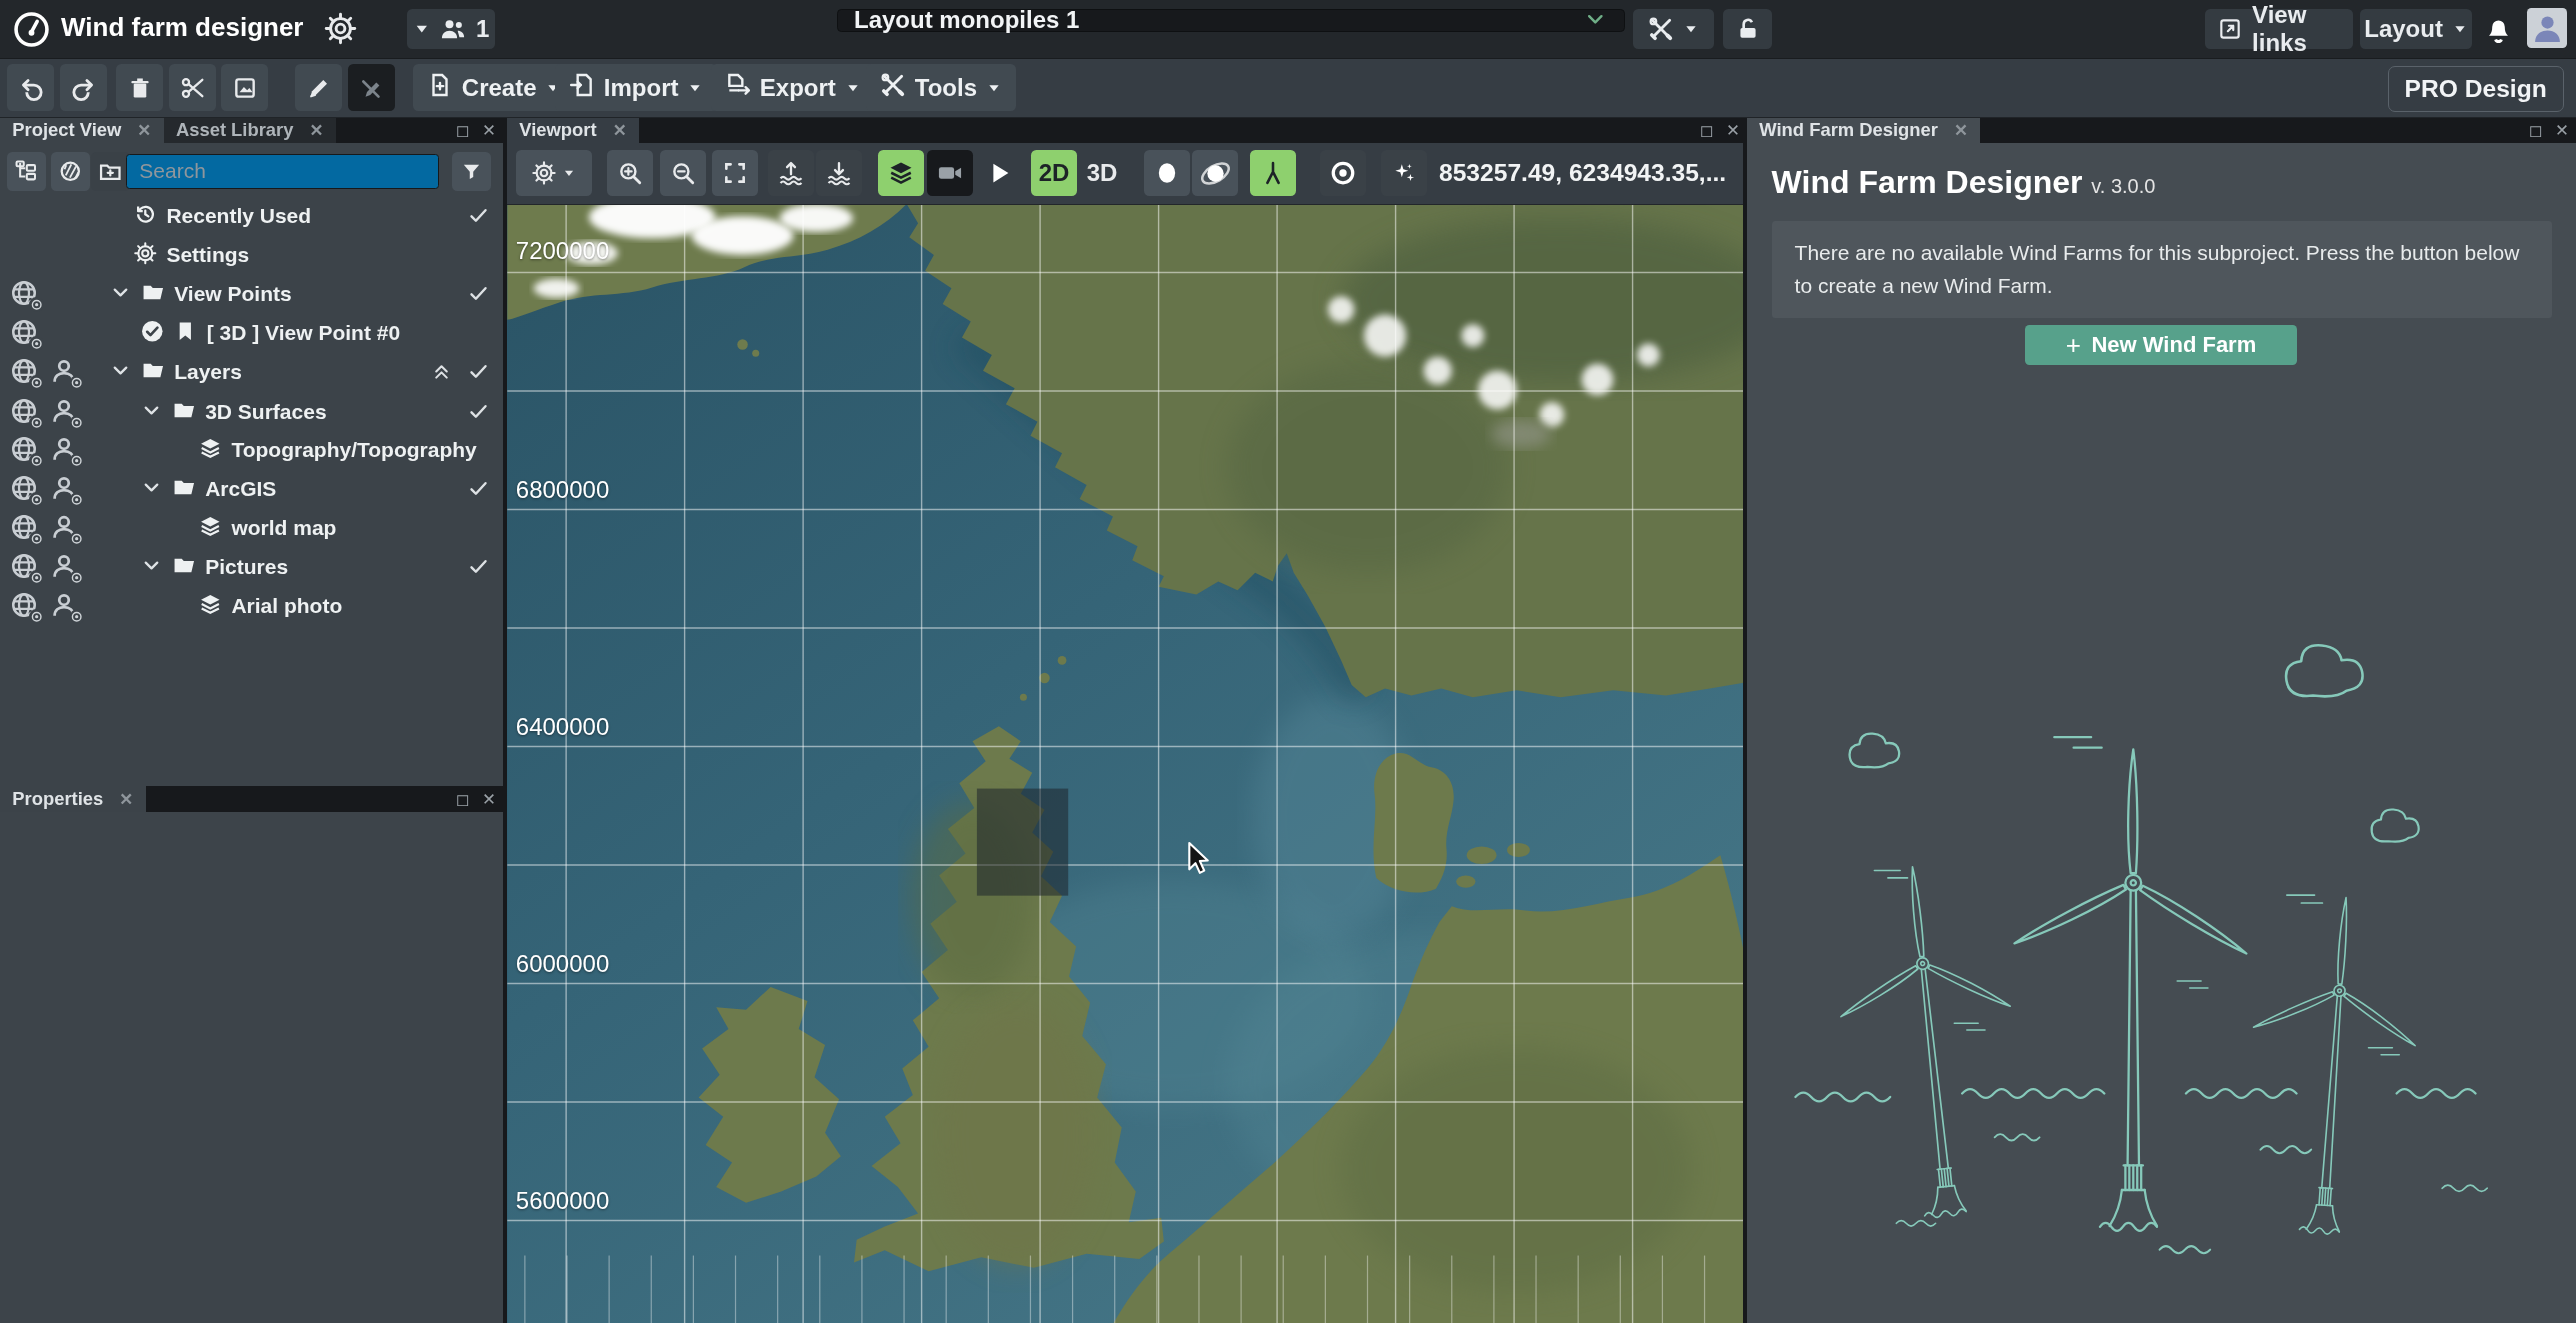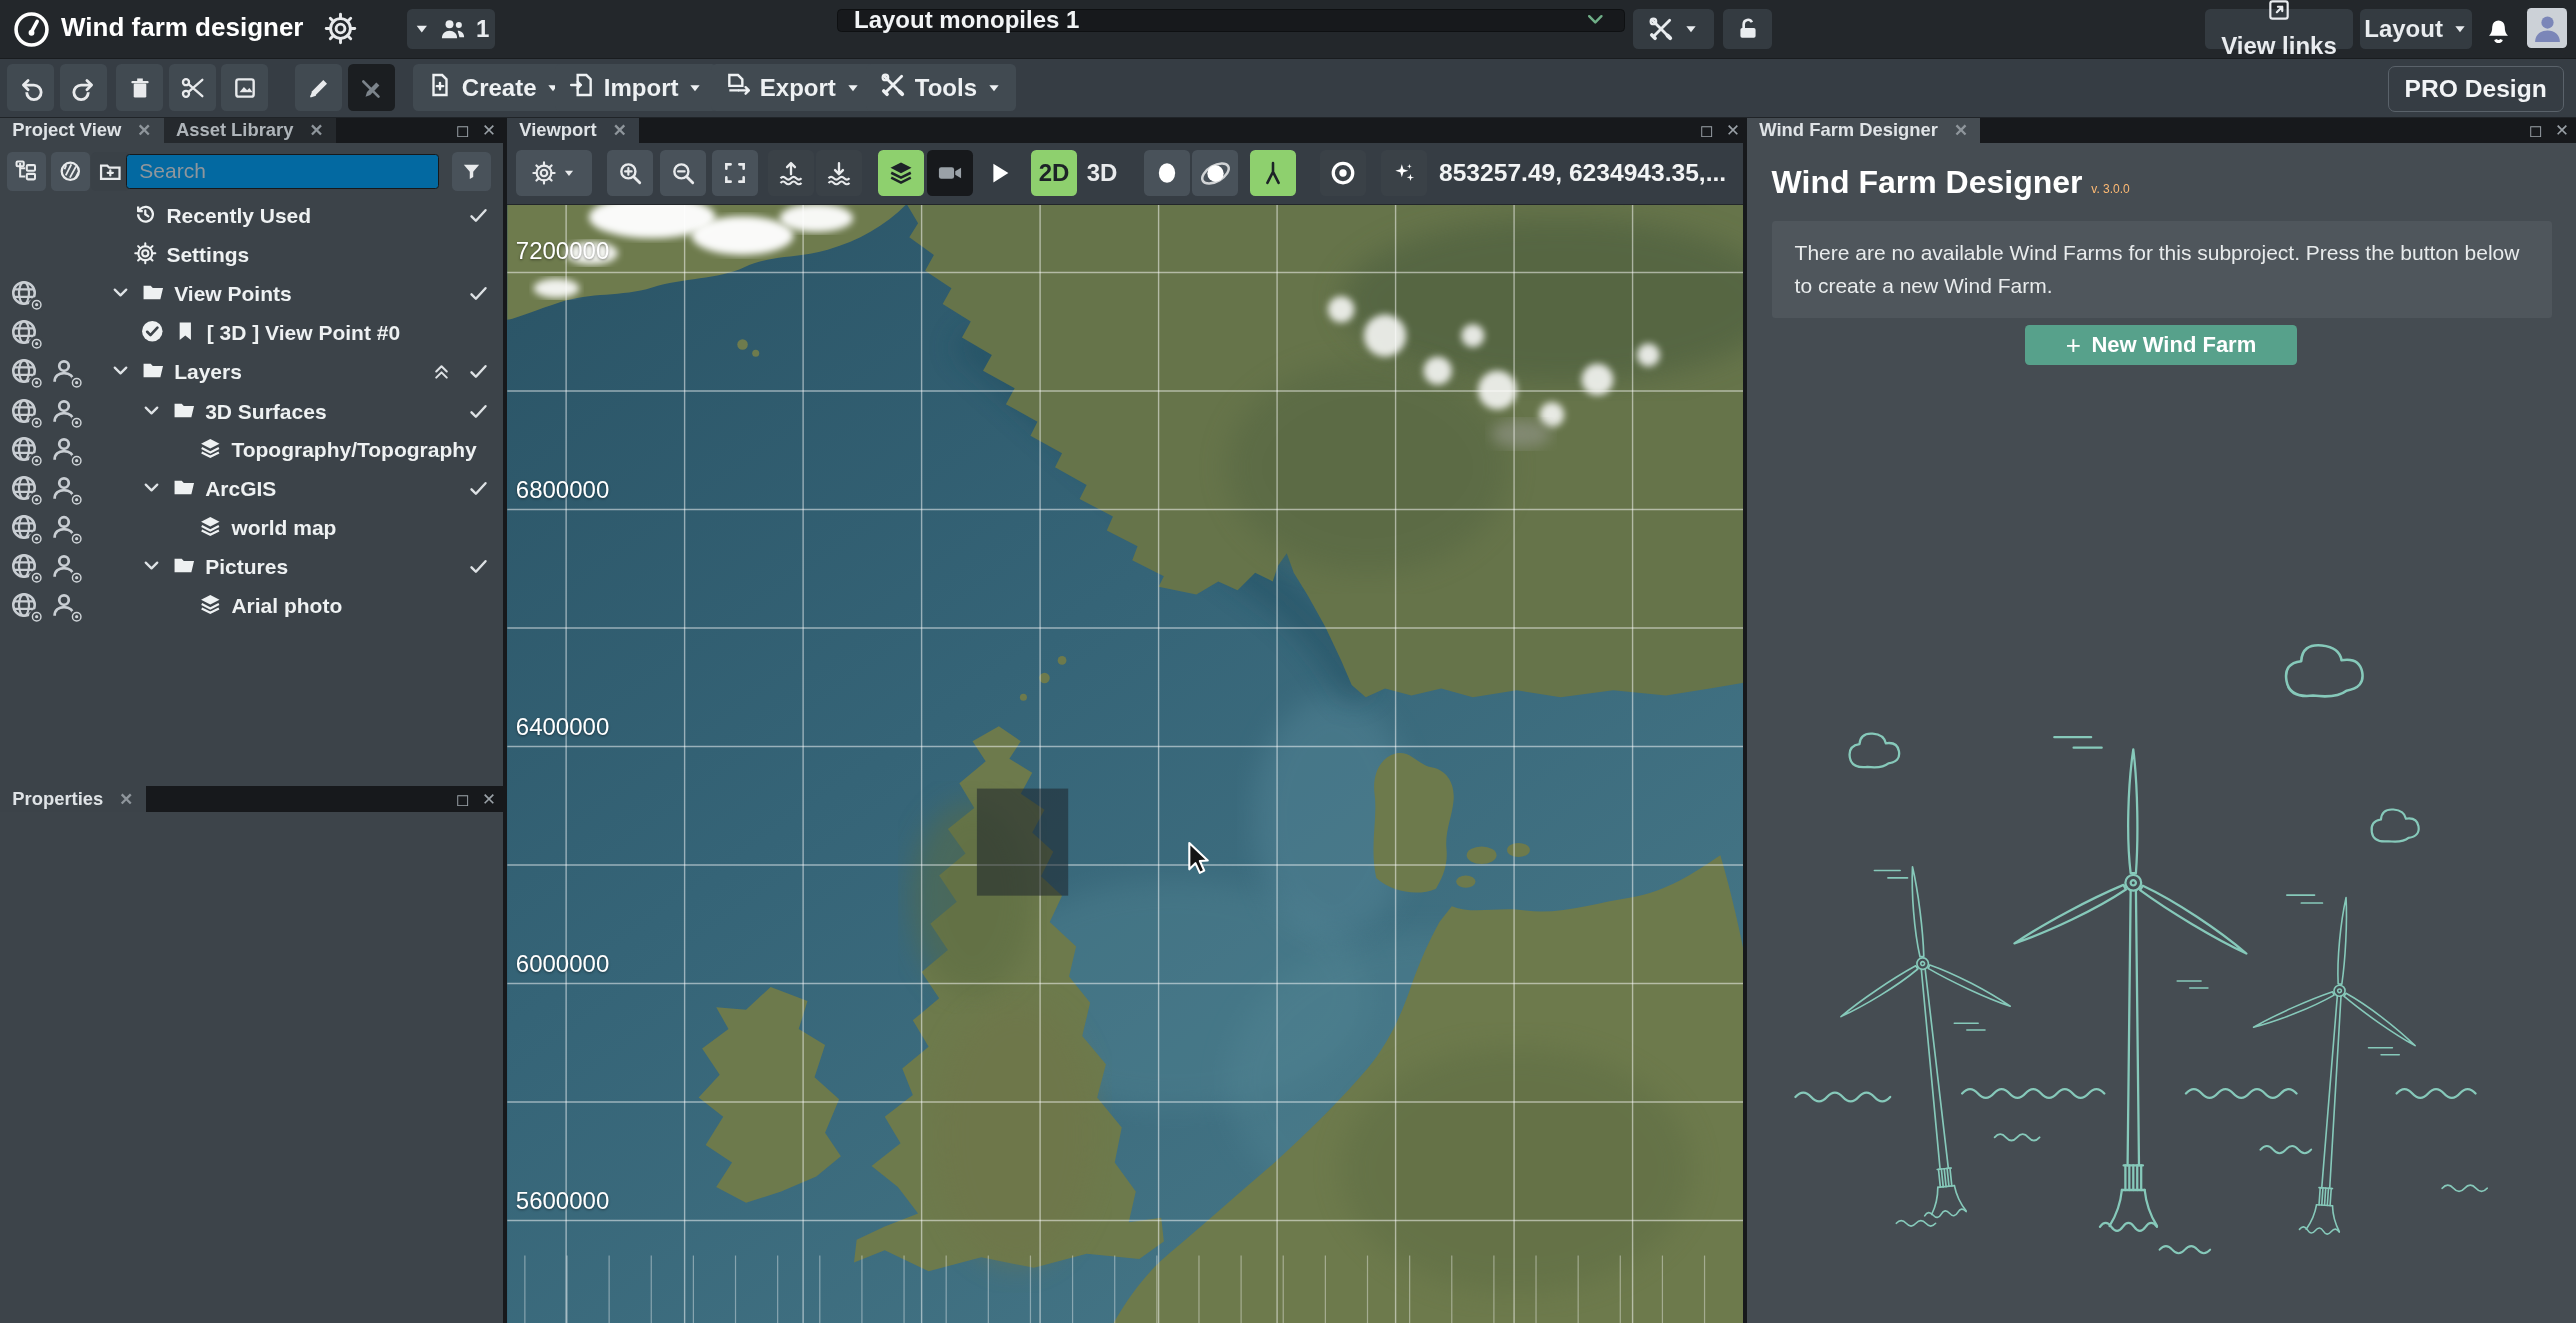--- a/index.html
+++ b/index.html
@@ -40,21 +40,21 @@
   .vbtn.green{background:#8ed06e;color:#1d2327;}
   .vbtn.dark{background:#17191c;color:#9aa1a7;}
   .vbtn.dim{background:#3a4147;}
   .mode{font-size:24px;font-weight:700;}
   #coords{position:absolute;left:932px;top:7px;height:46px;display:flex;align-items:center;font-size:24.6px;font-weight:700;color:#f2f4f5;}
   #maparea{position:absolute;left:0;top:87px;width:1240px;height:1120px;overflow:hidden;}
   .maplabel{position:absolute;left:8.8px;color:#fff;font-size:24px;text-shadow:0 0.9px 2.6px rgba(0,0,0,.45);}
   
   #rightpanel{position:absolute;left:1747px;top:117px;width:829px;height:1207px;background:#454c52;}
   #rp-title{position:absolute;left:24.6px;top:47px;font-size:32px;font-weight:700;color:#fff;}
-  #rp-version{font-size:12px;font-weight:400;color:#fdba74;margin-left:8.8px;}
+  #rp-version{font-size:20px;font-weight:400;color:#e5e5e5;margin-left:8.8px;}
   #rp-msg{position:absolute;left:24.6px;top:104px;width:780px;box-sizing:border-box;background:#4f565c;border-radius:3.5px;padding:16px 23px;font-size:21px;line-height:1.55;color:#e8ebec;}
   #new-wf{position:absolute;left:278px;top:208px;width:272px;height:40px;background:#57a18b;border:none;border-radius:4.4px;color:#fff;font-size:22px;font-weight:700;display:flex;align-items:center;justify-content:center;gap:10.5px;font-family:"Liberation Sans",sans-serif;}
   .divider-v{position:absolute;top:117px;width:4.4px;height:1207px;background:#17191c;z-index:10;}
   #probadge{position:absolute;right:12.3px;top:7px;height:44px;border:1.8px solid #5a626a;border-radius:7px;display:flex;align-items:center;padding:0 16px;font-size:24.6px;font-weight:700;color:#f2f4f6;}
 </style>
 </head>
 <body>
 
 <svg width="0" height="0" style="position:absolute">
   <defs>
@@ -287,21 +287,21 @@
           </svg>
         </span>
     </div>
     <div class="tb-btn" style="left:1723px;width:49px;">
       <span>
           <svg width="26" height="26" viewBox="0 0 30 30">
             <use href="#i-lock-open"></use>
           </svg>
         </span>
     </div>
-    <div class="tb-btn" style="left:2205px;width:148px;flex-direction:column;">
+    <div class="tb-btn" style="left:2205px;width:148px;">
       <span>
           <svg width="26" height="26" viewBox="0 0 30 30">
             <use href="#i-extlink"></use>
           </svg>
         </span>
       <span>View links</span>
     </div>
     <div class="tb-btn" style="left:2360px;width:112px;">
       <span>Layout</span>
       <span>

